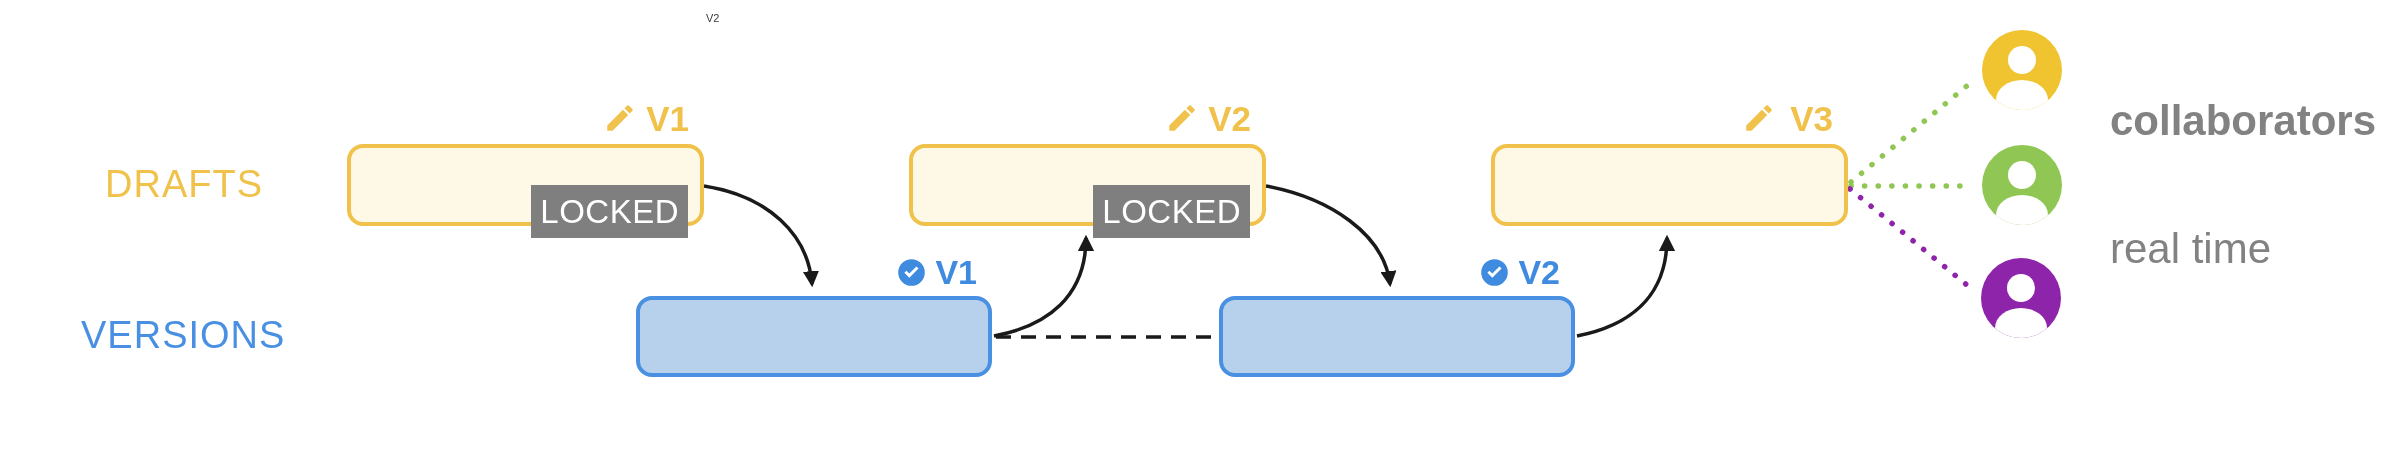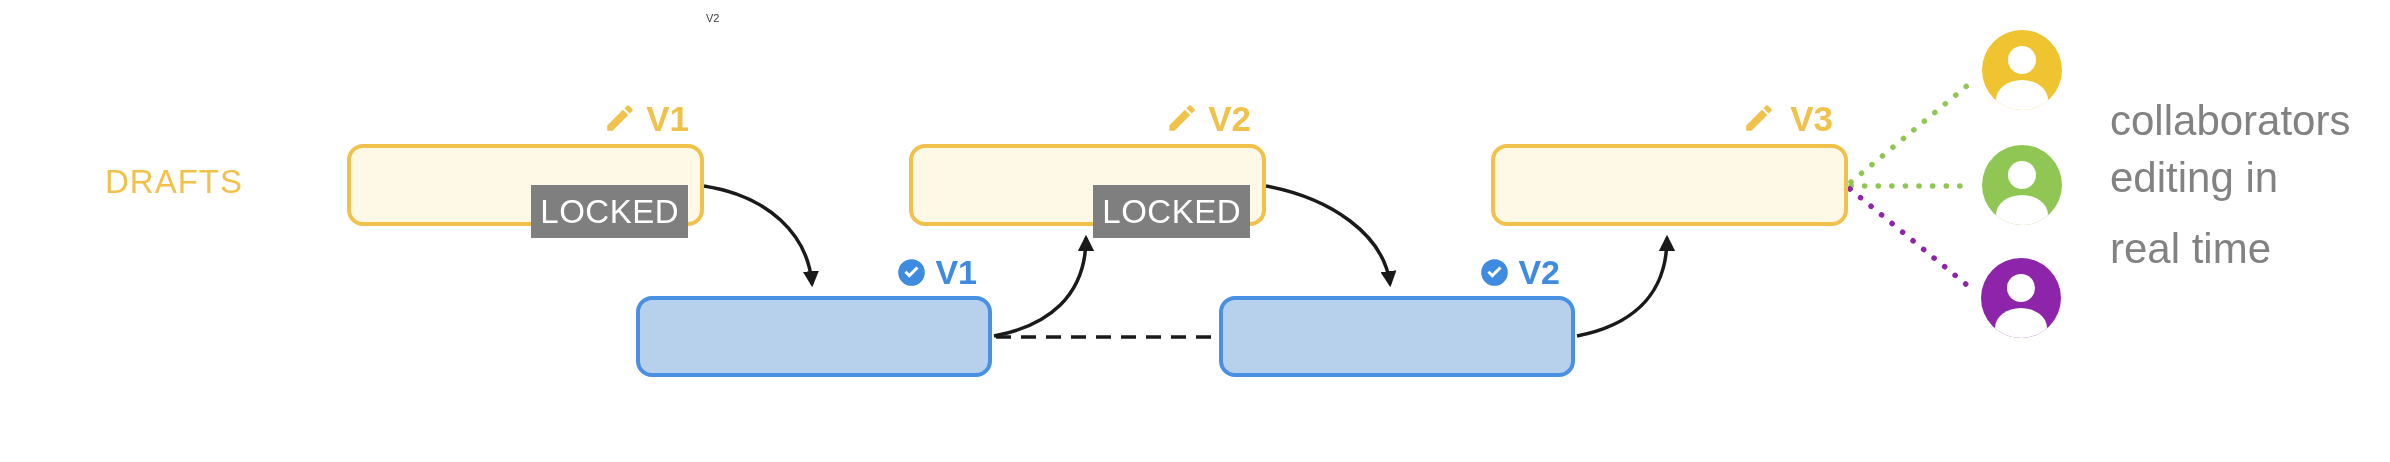--- a/index.html
+++ b/index.html
@@ -12,21 +12,21 @@
   }
   .abs{position:absolute;}
 
   
   .stray-label{
     left:706px;top:12px;
     font-size:11px;color:#3a3a3a;
   }
 
   
-  .row-label{font-size:33px;letter-spacing:1px;font-weight:400;}
+  .row-label{font-size:38px;letter-spacing:1px;font-weight:400;}
   .row-label.drafts{left:105px;top:163px;color:#F0C24B;}
   .row-label.versions{left:81px;top:314px;color:#4A90E2;}
 
   
   .draft-box{
     box-sizing:border-box;
     width:357px;height:82px;top:144px;
     background:#FDF9E6;
     border:4px solid #F0C24B;
     border-radius:16px;
@@ -72,21 +72,21 @@
     padding:10px 9px;height:33px;
     letter-spacing:0.5px;
   }
   .locked-badge.l1{right:1702px;}
   .locked-badge.l2{right:1140px;}
 
   
   .caption-line{
     left:2110px;color:#828282;font-size:42px;line-height:1;
   }
-  .caption-line.c0{top:100px;}
+  .caption-line.c0{top:100px;font-weight:bold;}
   .caption-line.c1{top:157px;}
   .caption-line.c2{top:228px;}
 
   
   .avatar{width:80px;height:80px;}
   .avatar.a0{left:1982px;top:30px;}
   .avatar.a1{left:1982px;top:145px;}
   .avatar.a2{left:1981px;top:258px;}
 
   #connector-layer{left:0;top:0;pointer-events:none;}
@@ -114,20 +114,21 @@
     <path d="M 996 337 L 1215 337" fill="none" stroke="#1A1A1A" stroke-width="3.5" stroke-dasharray="15 10"></path>
 
     <path d="M 1851 182 L 1974 80" fill="none" stroke="#90C653" stroke-width="5.5" stroke-linecap="round" stroke-dasharray="0.1 13.5"></path>
     <path d="M 1851 186 L 1966 186" fill="none" stroke="#90C653" stroke-width="5.5" stroke-linecap="round" stroke-dasharray="0.1 13.5"></path>
     <path d="M 1850 189 L 1973 290" fill="none" stroke="#8E24AA" stroke-width="5.5" stroke-linecap="round" stroke-dasharray="0.1 13.5"></path>
   </svg>
 
   <div class="abs stray-label">V2</div>
 
   <div class="abs row-label drafts">DRAFTS</div>
+  <div class="abs row-label versions">VERSIONS</div>
 
   <div class="abs draft-box b1"></div>
   <div class="abs draft-box b2"></div>
   <div class="abs draft-box b3"></div>
 
   <div class="abs box-label d1">
     <svg width="34" height="34" viewBox="0 0 24 24">
       <path fill="#F0C24B" d="M3 17.25V21h3.75L17.81 9.94l-3.75-3.75L3 17.25zM20.71 7.04c.39-.39.39-1.02 0-1.41l-2.34-2.34c-.39-.39-1.02-.39-1.41 0l-1.83 1.83 3.75 3.75 1.83-1.83z"></path>
     </svg>
     <span class="vtext">V1</span>
@@ -182,16 +183,15 @@
   </svg>
   <svg class="abs avatar a2" viewBox="0 0 80 80">
     <circle cx="40" cy="40" r="40" fill="#8E24AA"></circle>
     <g clip-path="url(#avatar-clip)">
       <circle cx="40" cy="30" r="14" fill="#FFFFFF"></circle>
       <ellipse cx="40" cy="70" rx="26" ry="20" fill="#FFFFFF"></ellipse>
     </g>
   </svg>
 
   <div class="abs caption-line c0">collaborators</div>
-  <div class="abs caption-line c1">editing in</div>
   <div class="abs caption-line c2">real time</div>
 
 </div>
 
 </body></html>

